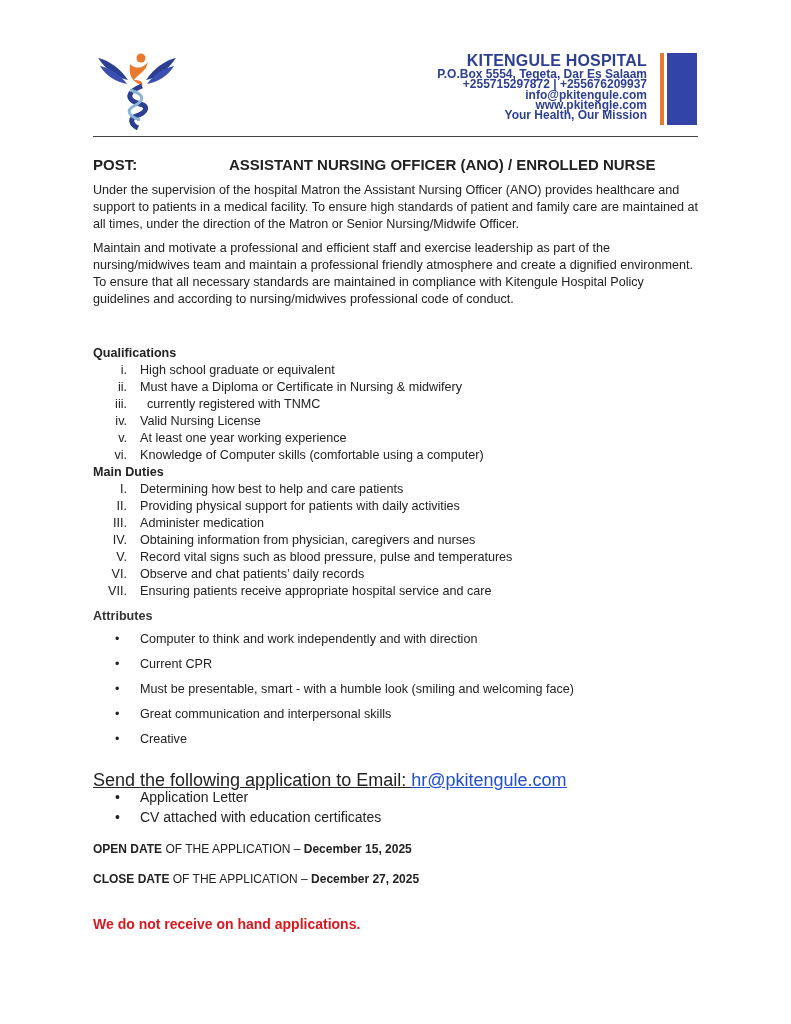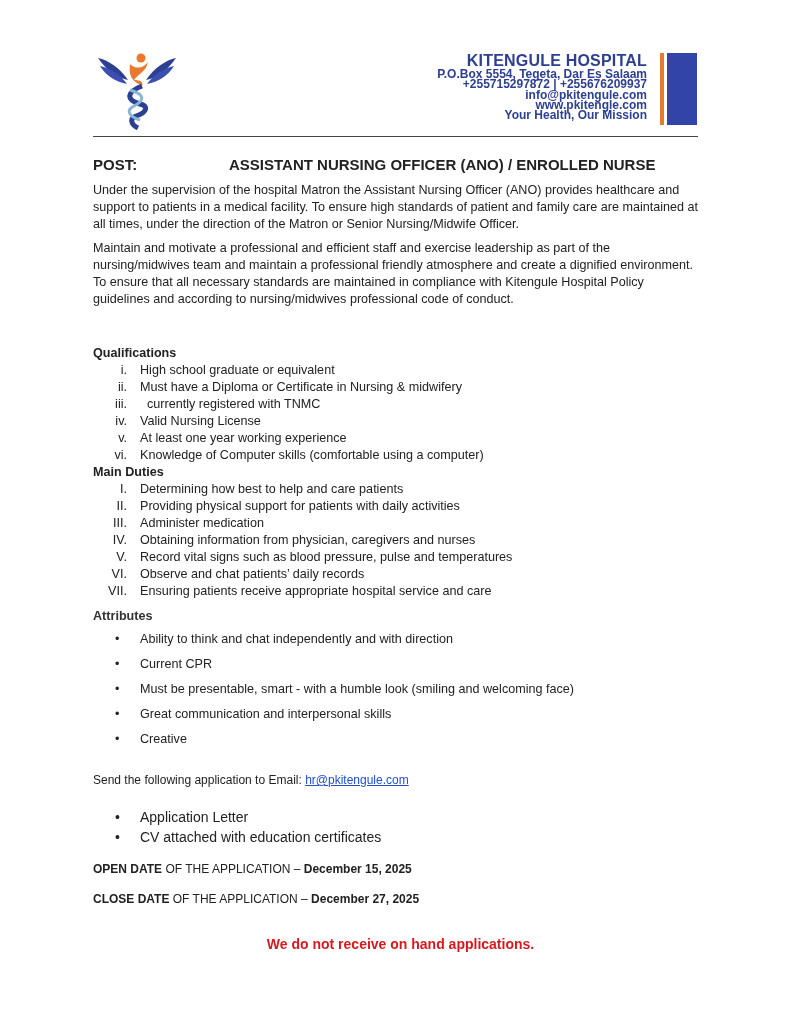--- a/index.html
+++ b/index.html
@@ -24,28 +24,28 @@
   .section-title { font-weight: bold; font-size: 12.6px; }
   .gap-big { height: 30px; }
   ol.num { list-style: none; margin: 0; padding: 0; }
   ol.num li { display: flex; height: 17px; }
   ol.num li .n { width: 34px; text-align: right; padding-right: 13px; box-sizing: border-box; flex: 0 0 47px; }
   ol.num li .t { flex: 1; }
   .attr-title { margin-top: 8px; margin-bottom: 6px; color: #333; }
   ul.bul { list-style: none; margin: 0; padding: 0; }
   ul.bul li { display: flex; height: 25px; align-items: flex-start; }
   ul.bul li .b { flex: 0 0 47px; padding-left: 22px; box-sizing: border-box; }
-  .send { font-size: 12px; margin-top: 16px; margin-bottom: 20px; }
+  .send { font-size: 18px; margin-top: 16px; margin-bottom: 0; text-decoration: underline; }
   .send a { color: #1f4fcf; text-decoration: underline; }
   ul.bul2 { list-style: none; margin: 0 0 12px 0; padding: 0; font-size: 14px; }
   ul.bul2 li { display: flex; height: 20px; }
   ul.bul2 li .b { flex: 0 0 47px; padding-left: 22px; box-sizing: border-box; }
   .date { font-size: 12px; margin: 0 0 13px 0; height: 17px; }
   .date b { font-weight: bold; }
-  .warn { text-align: center; color: #d7191f; font-weight: bold; font-size: 14px; margin-right: -5px; margin-top: 28px; }
+  .warn { text-align: left; color: #d7191f; font-weight: bold; font-size: 14px; margin-right: -5px; margin-top: 28px; }
 </style>
 </head>
 <body>
 
 <div class="page">
 
   <svg class="logo" viewBox="0 0 82 80">
     <path d="M2 8 C12 10 24 18 32 30 C22 28 10 20 2 8 Z" fill="#2c3f91"></path>
     <path d="M4 16 C14 18 24 24 31 34 C20 32 10 26 4 16 Z" fill="#3a4fb0"></path>
     <path d="M80 8 C70 10 58 18 50 30 C60 28 72 20 80 8 Z" fill="#2c3f91"></path>
@@ -136,21 +136,21 @@
       <li>
           <span class="n">VII.</span>
           <span class="t">Ensuring patients receive appropriate hospital service and care</span>
         </li>
     </ol>
 
     <div class="section-title attr-title">Attributes</div>
     <ul class="bul">
       <li>
           <span class="b">•</span>
-          <span>Ability to think and chat independently and with direction</span>
+          <span>Computer to think and work independently and with direction</span>
         </li>
       <li>
           <span class="b">•</span>
           <span>Current CPR</span>
         </li>
       <li>
           <span class="b">•</span>
           <span>Must be presentable, smart - with a humble look (smiling and welcoming face)</span>
         </li>
       <li>

